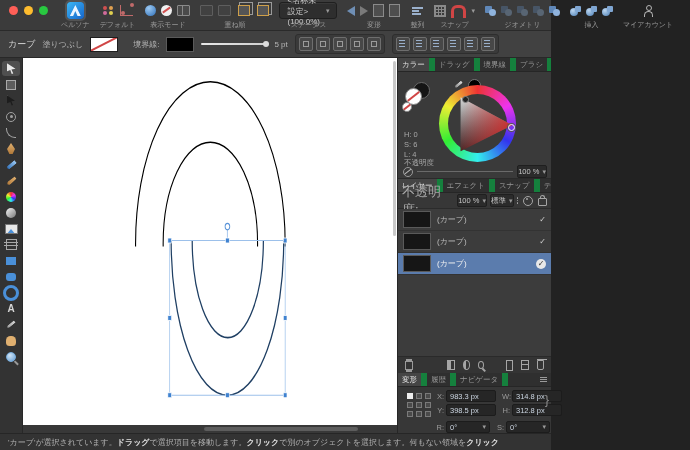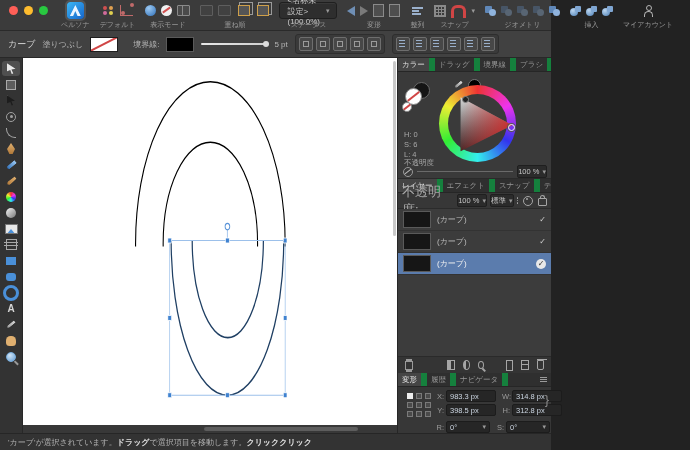--- a/index.html
+++ b/index.html
@@ -572,15 +572,16 @@
         </div>
       </div>
     </div>
   </div>
 
   <div class="statusbar" id="statusbar">
       <span>'カーブ'が選択されています。</span>
       <span class="b">ドラッグ</span>
       <span>で選択項目を移動します。</span>
       <span class="b">クリック</span>
+      <span>で別のオブジェクトを選択します。何もない領域を</span>
       <span class="b">クリック</span>
     </div>
 </div>
 
 </body></html>

